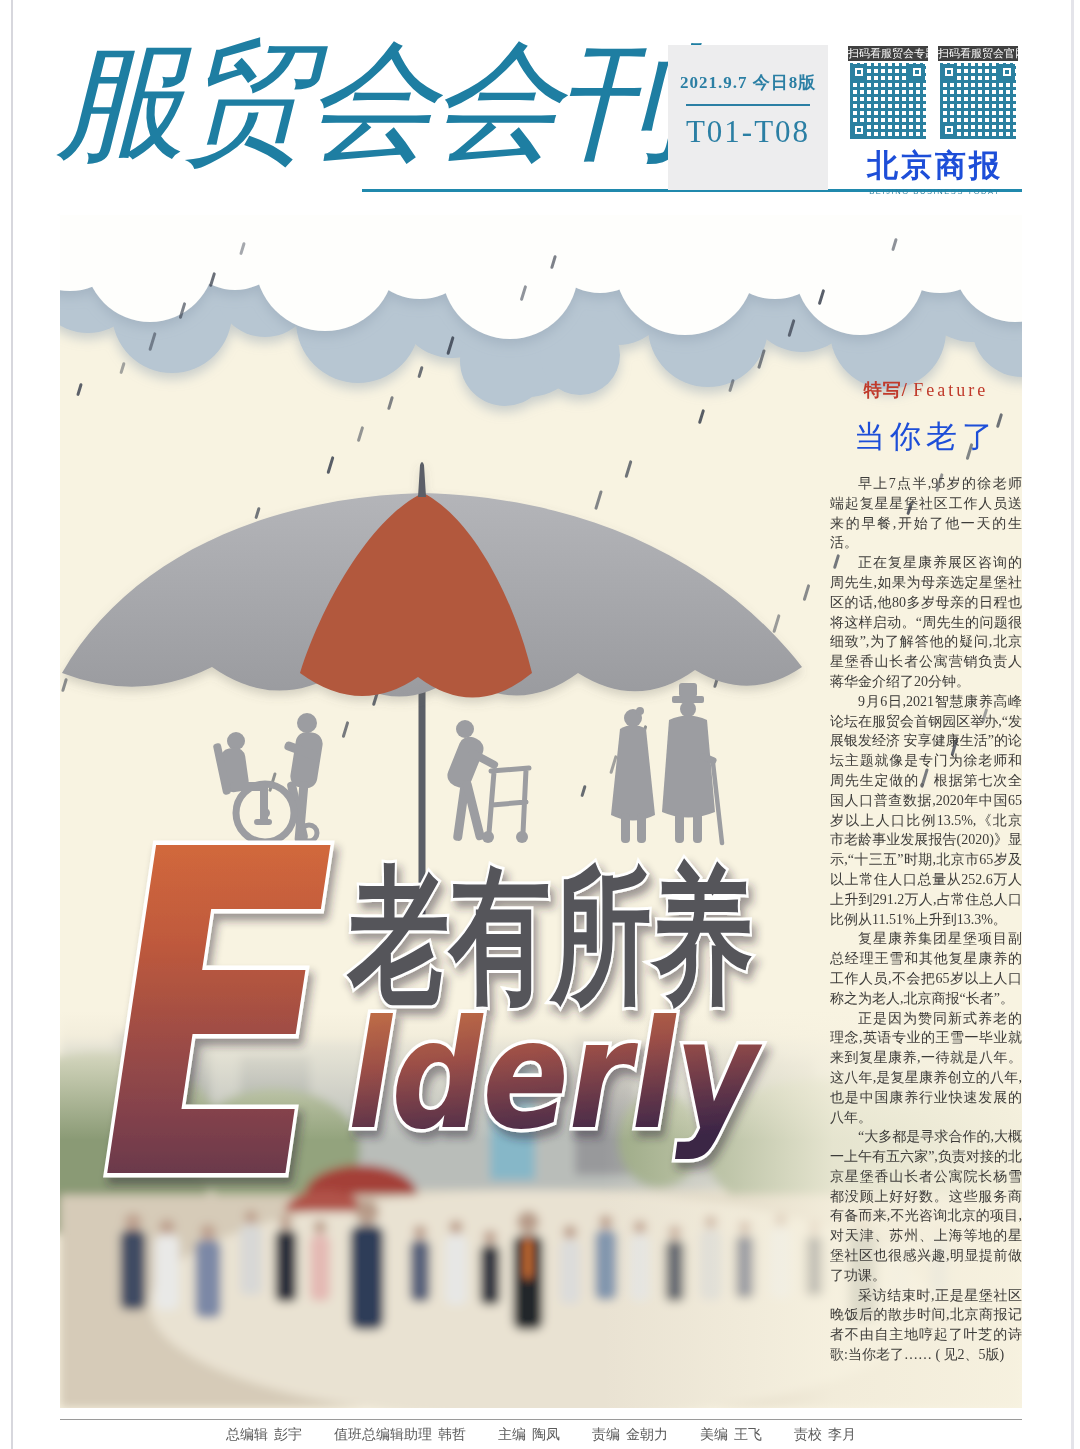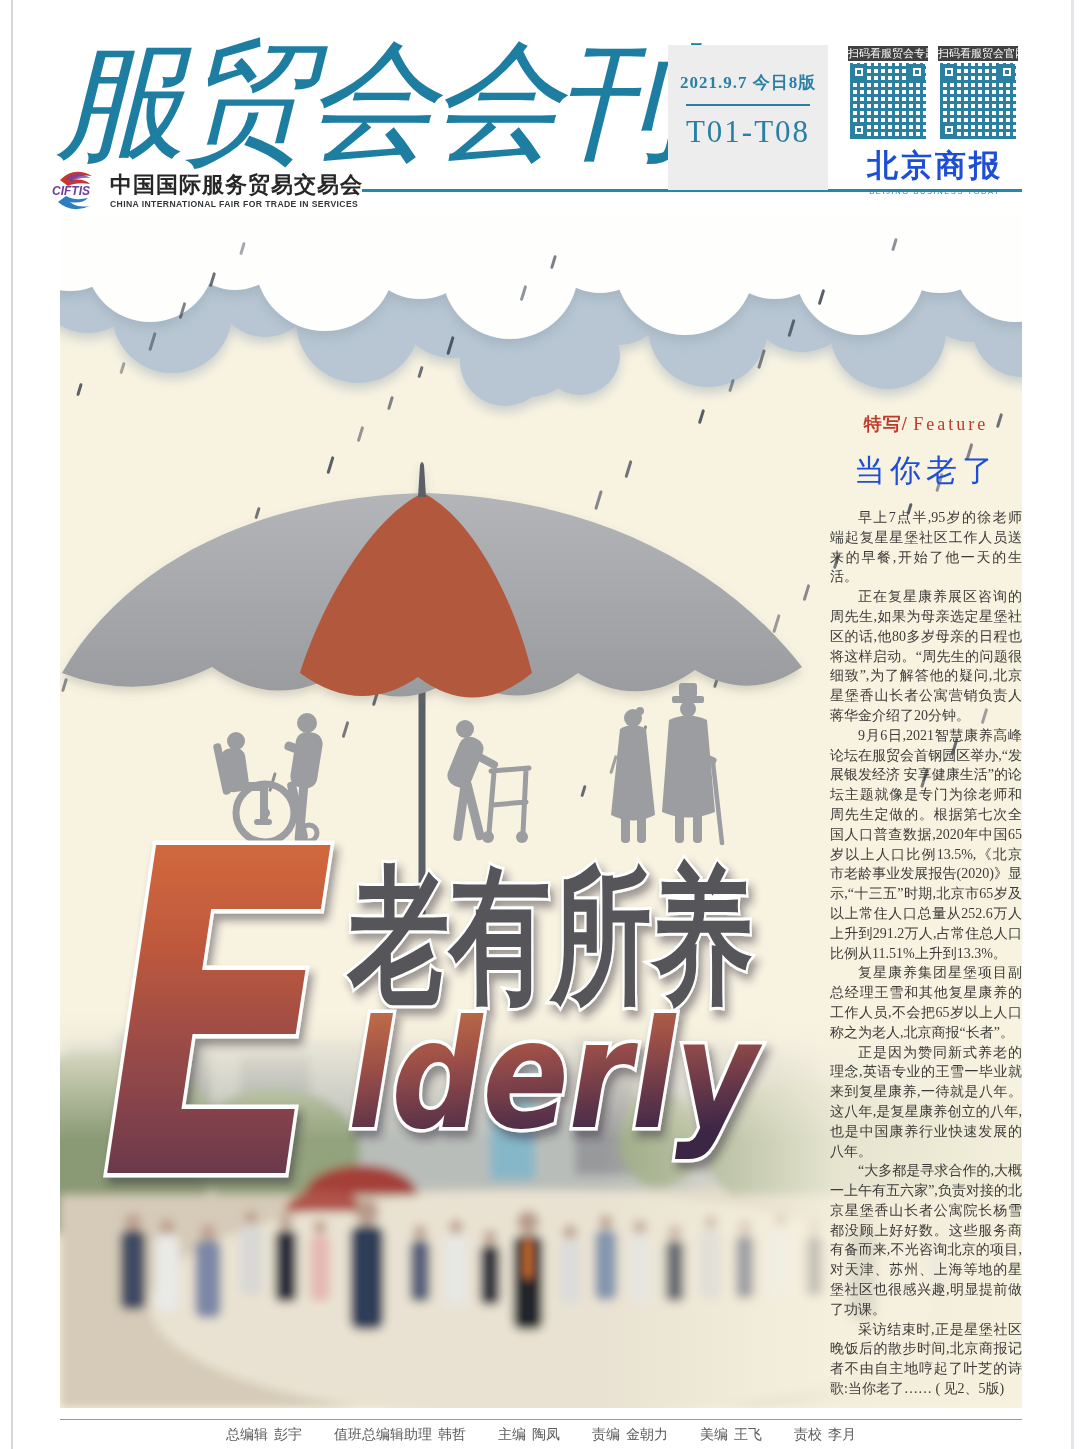--- a/index.html
+++ b/index.html
@@ -49,21 +49,21 @@
   .drop{position:absolute;width:2.6px;border-radius:2px;background:#39404e;transform:rotate(17deg);}
 
   .photo{position:absolute;left:0;top:785px;width:962px;height:408px;}
   .photo svg{position:absolute;left:0;top:0;}
   .photo .fade-top{position:absolute;left:0;top:0;width:962px;height:140px;
         background:linear-gradient(#f8f3e1 8%,rgba(248,243,225,0));}
   .photo .fade-right{position:absolute;right:0;top:0;width:420px;height:408px;
         background:linear-gradient(90deg,rgba(248,243,225,0),rgba(248,243,225,.82) 55%,rgba(248,243,225,.95));}
 
   
-  .article{position:absolute;left:770px;top:163px;width:192px;color:#3c3b39;margin-top:34px;}
+  .article{position:absolute;left:770px;top:163px;width:192px;color:#3c3b39;}
   .section-label{text-align:center;font-size:18px;letter-spacing:1px;}
   .section-label .cn{color:#c03a2b;font-weight:bold;}
   .section-label .en{color:#c03a2b;letter-spacing:3px;}
   .article h2{margin:14px 0 16px 0;text-align:center;font-size:31px;font-weight:400;
         color:#1d4ed8;letter-spacing:5px;}
   .article p{margin:0;font-size:14px;line-height:19.8px;text-align:justify;text-indent:2em;}
 
   
   .footer-rule{position:absolute;left:60px;top:1419px;width:962px;height:1px;background:#9a9a9a;}
   .credits{position:absolute;left:60px;top:1426px;width:962px;display:flex;justify-content:center;
@@ -73,32 +73,20 @@
 </style>
 </head>
 <body>
 
 <div class="page">
   <div class="edge-left"></div>
   <div class="edge-right"></div>
 
   <div class="masthead-title">服贸会会刊</div>
 
-  <div class="ciftis">
-    <svg class="ciftis-icon" viewBox="0 0 56 46">
-      <path d="M14 12 Q 28 -2 46 8 Q 34 6 26 12 Q 38 10 44 16 Q 30 14 22 18 Z" fill="#c8372f"></path>
-      <path d="M20 10 Q 32 2 44 10 Q 33 9 26 14 Z" fill="#7b3fa0" opacity=".8"></path>
-      <path d="M12 34 Q 26 46 44 38 Q 31 40 24 34 Q 36 36 42 30 Q 28 33 20 28 Z" fill="#2b7fc0"></path>
-      <text x="6" y="27" font-family="Liberation Sans,sans-serif" font-size="12" font-weight="bold" font-style="italic" fill="#6a3c9c">CIFTIS</text>
-    </svg>
-    <div class="ciftis-text">
-      <div class="cn">中国国际服务贸易交易会</div>
-      <div class="en">CHINA INTERNATIONAL FAIR FOR TRADE IN SERVICES</div>
-    </div>
-  </div>
   <div class="header-rule"></div>
 
   <div class="issue-box">
     <div class="issue-date">2021.9.7  今日8版</div>
     <div class="issue-div"></div>
     <div class="issue-pages">T01-T08</div>
   </div>
 
   <div class="qr-area">
     <div class="qr-cols">

